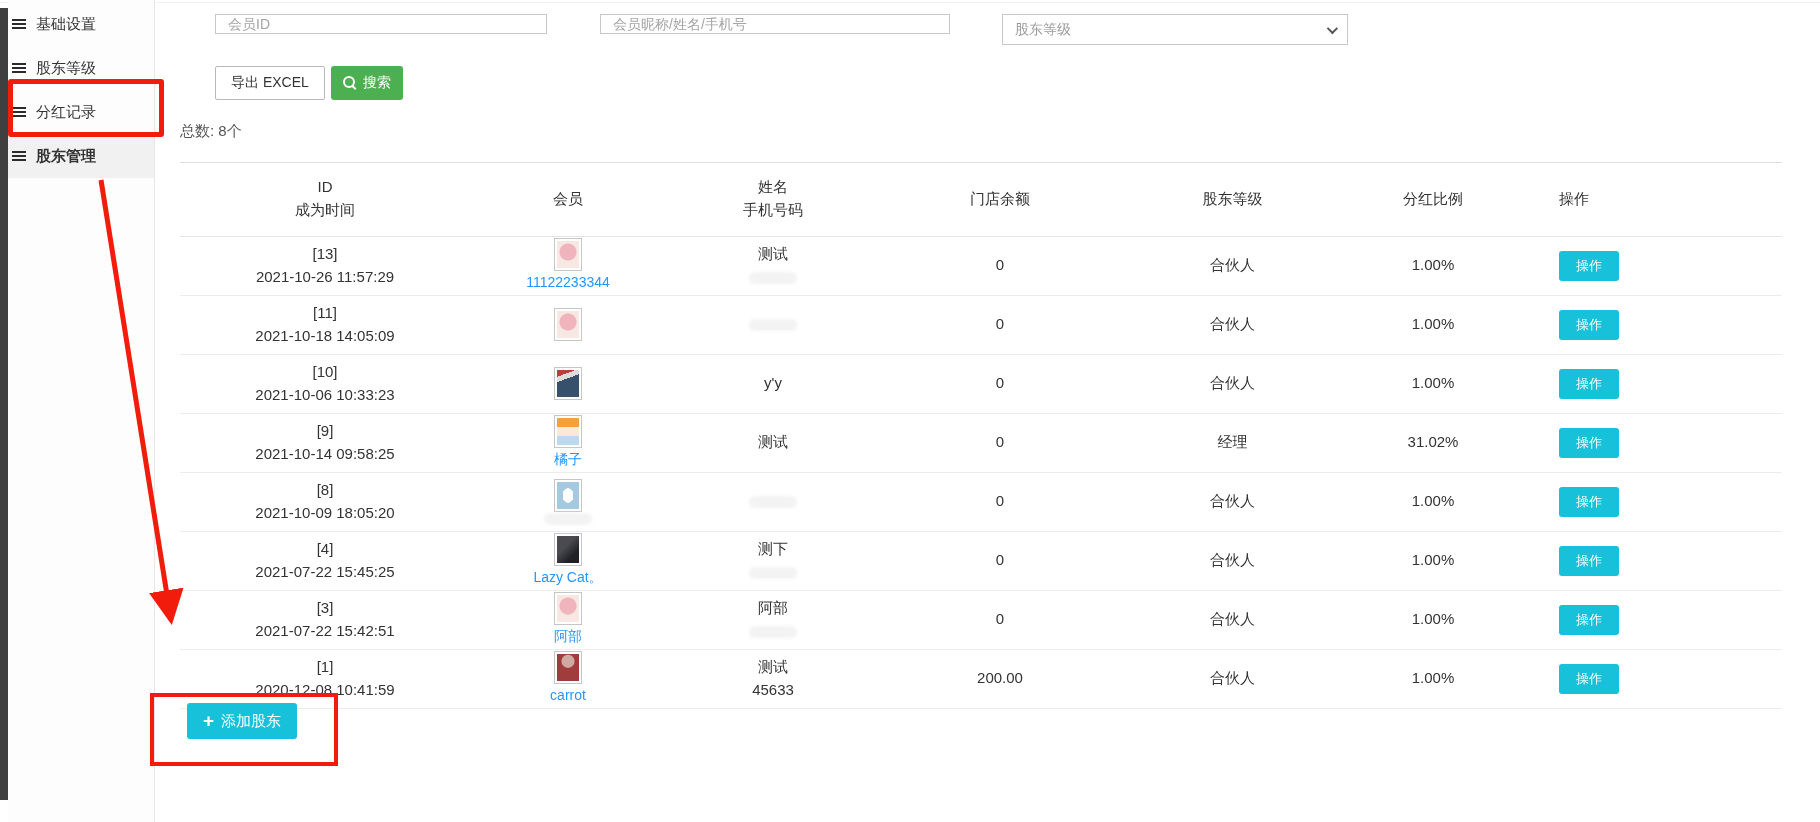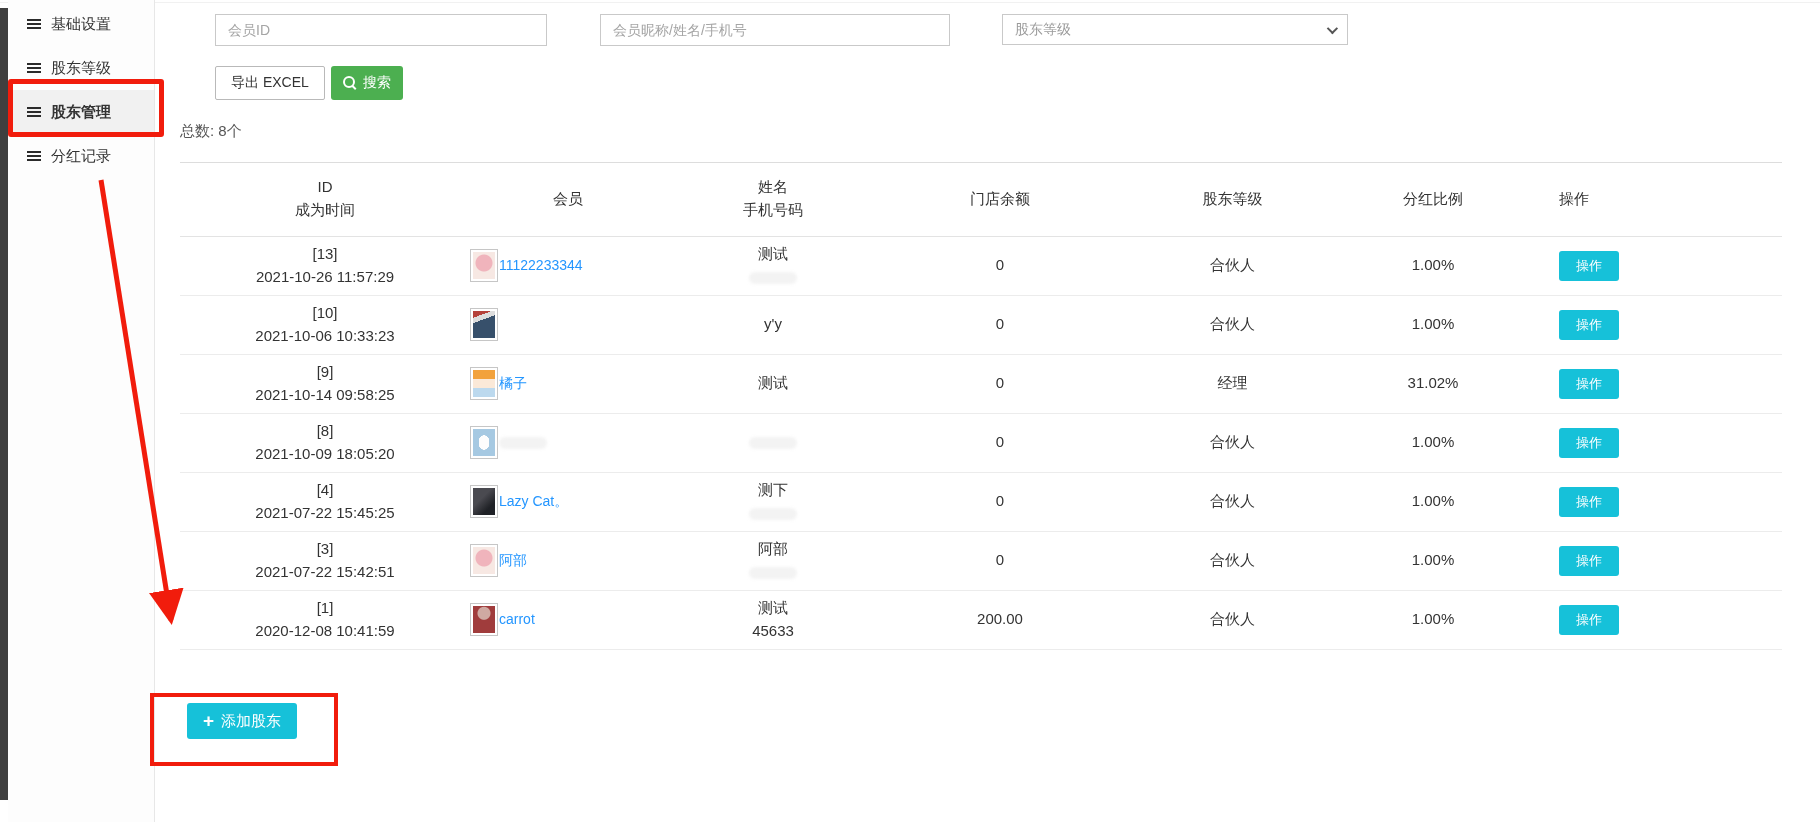--- a/index.html
+++ b/index.html
@@ -10,27 +10,27 @@
   .abs { position:absolute; }
   .top-line { left:0; top:2px; width:1820px; border-top:1px solid #f1f1f1; }
 
   
   .edge-strip { left:0; top:8px; width:8px; height:792px; background:#3f3f3f; }
 
   
   .sidebar { left:8px; top:0; width:147px; height:822px; background:#fdfdfd;
     border-right:1px solid #e7e7e7; padding-top:2px; }
   .side-item { height:44px; display:flex; align-items:center; gap:10px;
-    padding:0 19px; font-size:15px; color:#333; cursor:pointer; }
+    padding:0 4px; font-size:15px; color:#333; cursor:pointer; }
   .side-item.active { background:#f1f1f1; font-weight:bold; }
   .list-icon { display:inline-block; width:14px; height:2px; background:#2b2b2b;
     box-shadow:0 4px 0 #2b2b2b, 0 8px 0 #2b2b2b; transform:translateY(-4px); flex:0 0 auto; }
 
   
-  .txt-input { height:32px; border:1px solid #c9c9c9; padding:0 12px; font-size:14px;
+  .txt-input { height:20px; border:1px solid #c9c9c9; padding:0 12px; font-size:14px;
     color:#333; background:#fff; font-family:inherit; }
   .txt-input::placeholder { color:#a5a5a5; }
   .f1 { left:215px; top:14px; width:332px; }
   .f2 { left:600px; top:14px; width:350px; }
   .select-box { left:1002px; top:14px; width:346px; height:31px; border:1px solid #c9c9c9;
     background:#fff; display:flex; align-items:center; justify-content:space-between;
     padding:0 12px; font-size:14px; color:#9a9a9a; cursor:pointer; }
   .chevron { width:8px; height:8px; border-right:2px solid #555; border-bottom:2px solid #555;
     transform:rotate(45deg) translateY(-2px); }
 
@@ -51,21 +51,21 @@
   
   .table-wrap { left:180px; top:162px; width:1602px; }
   table { width:100%; border-collapse:collapse; table-layout:fixed; }
   thead td { border-top:1px solid #ddd; border-bottom:1px solid #e3e3e3;
     padding:12px 0 14px; font-size:15px; color:#333; text-align:center; line-height:1.55; }
   tbody td { height:59px; border-bottom:1px solid #ececec; font-size:15px; color:#333;
     text-align:center; vertical-align:middle; line-height:1.5; }
   .col-action { text-align:left !important; padding-left:38px !important; }
   .id-line, .time-line { line-height:1.5; }
 
-  .member-inner { display:flex; align-items:center; gap:1px; }
+  .member-inner { display:flex; flex-direction:column; align-items:center; gap:1px; }
   .avatar { width:28px; height:33px; border:1px solid #c6c6c6; padding:2px;
     background-clip:content-box !important; background-color:#fff; }
   .av-pink-rabbit { background: radial-gradient(circle at 50% 42%, #f0b4bc 0 8px, #f7e8e3 9px); }
   .av-photo { background: linear-gradient(160deg, #b5413a 0 9px, #ddd 9px 14px, #37506b 14px); }
   .av-girl { background: linear-gradient(180deg, #f2a23c 0 11px, #fbe9d8 11px 20px, #bcd9ee 20px); }
   .av-blue { background: radial-gradient(ellipse 9px 12px at 50% 50%, #fdfdfd 0 60%, #a6c9e2 61%); }
   .av-dark { background: linear-gradient(135deg, #4a4a50 0 40%, #1f2126 70%); }
   .av-red-figure { background: radial-gradient(circle at 50% 30%, #cfa9a2 0 6px, #a03c3c 7px); }
   .member-link { color:#2496ff; text-decoration:none; font-size:14px; cursor:pointer; }
 
@@ -97,28 +97,28 @@
   <div class="side-item">
     <span class="list-icon"></span>
     <span>基础设置</span>
   </div>
 
   <div class="side-item">
     <span class="list-icon"></span>
     <span>股东等级</span>
   </div>
 
+  <div class="side-item">
+    <span class="list-icon"></span>
+    <span>分红记录</span>
+  </div>
+
   <div class="side-item active">
     <span class="list-icon"></span>
     <span>股东管理</span>
-  </div>
-
-  <div class="side-item">
-    <span class="list-icon"></span>
-    <span>分红记录</span>
   </div>
 </nav>
 
 <input class="abs txt-input f1" placeholder="会员ID" style="">
 <input class="abs txt-input f2" placeholder="会员昵称/姓名/手机号" style="">
 <div class="abs select-box">
   <span>股东等级</span>
   <span class="chevron"></span>
 </div>
 <button class="abs export-btn">导出 EXCEL</button>
@@ -174,20 +174,42 @@
       <div><span class="smudge"></span></div>
     </td>
     <td>0</td>
     <td>合伙人</td>
     <td>1.00%</td>
     <td class="col-action">
       <button class="op-btn">操作</button>
     </td>
   </tr>
 
+  <tr>
+    <td>
+      <div class="id-line">[11]</div>
+      <div class="time-line">2021-10-18 14:05:09</div>
+    </td>
+    <td>
+      <div class="member-inner">
+        <span class="avatar av-pink-rabbit"></span>
+
+      </div>
+    </td>
+    <td>
+      <div><span class="smudge"></span></div>
+
+    </td>
+    <td>0</td>
+    <td>合伙人</td>
+    <td>1.00%</td>
+    <td class="col-action">
+      <button class="op-btn">操作</button>
+    </td>
+  </tr>
 
   <tr>
     <td>
       <div class="id-line">[10]</div>
       <div class="time-line">2021-10-06 10:33:23</div>
     </td>
     <td>
       <div class="member-inner">
         <span class="avatar av-photo"></span>
 

